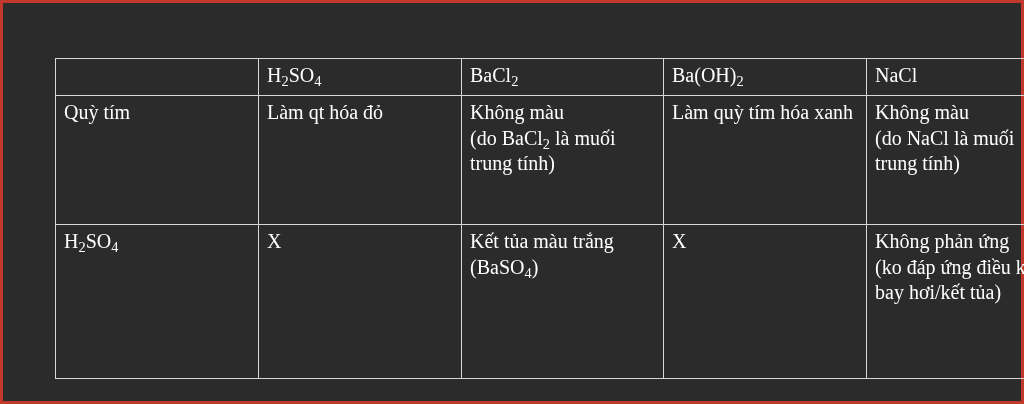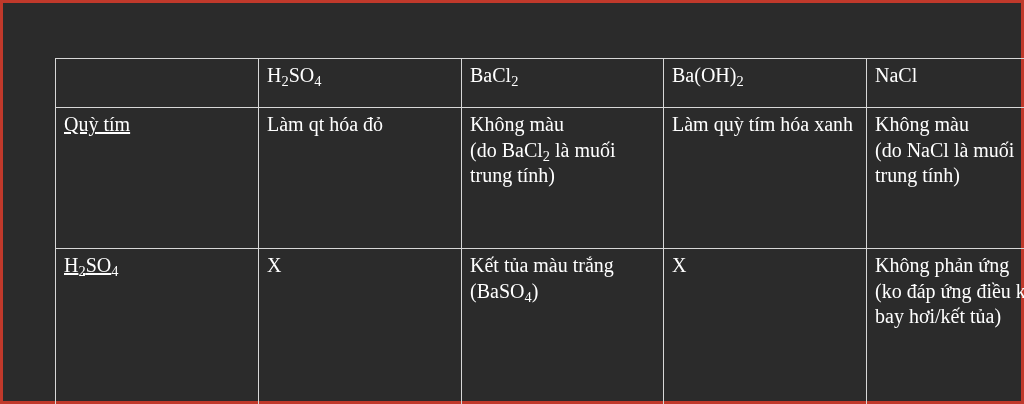--- a/index.html
+++ b/index.html
@@ -32,33 +32,33 @@
     border-collapse: collapse;
     width: 928px;
     table-layout: fixed;
     color: #ffffff;
     font-size: 20px;
     line-height: 1.28;
   }
   table.chem td {
     border: 1px solid #d8d8d8;
     vertical-align: top;
-    padding: 4px 8px 18px 8px;
+    padding: 4px 8px 6px 8px;
     font-family: "Liberation Serif", serif;
   }
   table.chem tr.head td {
     height: 26px;
   }
   table.chem tr.row1 td {
     height: 118px;
   }
   table.chem tr.row2 td {
     height: 143px;
   }
-  .col0 { width: 186px; text-decoration: underline; }
+  .col0 { width: 186px; }
   .col1 { width: 186px; }
   .col2 { width: 185px; }
   .col3 { width: 186px; }
   .col4 { width: 185px; }
   sub {
     font-size: 0.72em;
     vertical-align: -0.25em;
     line-height: 0;
   }
 </style>

